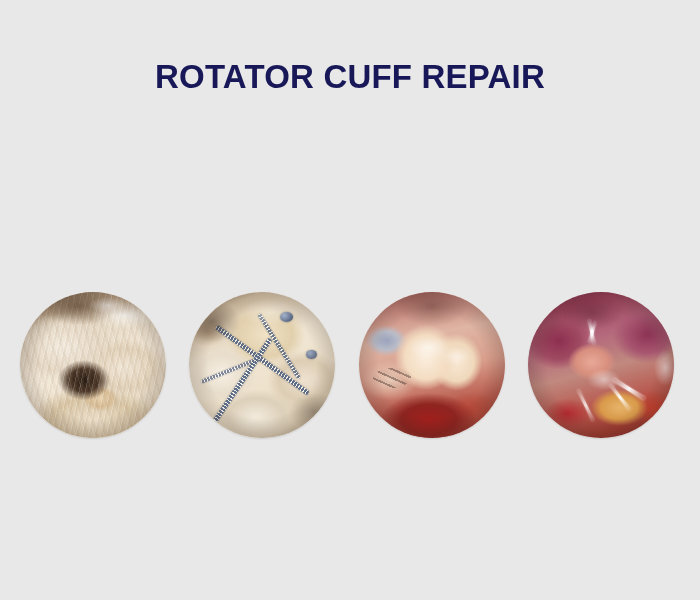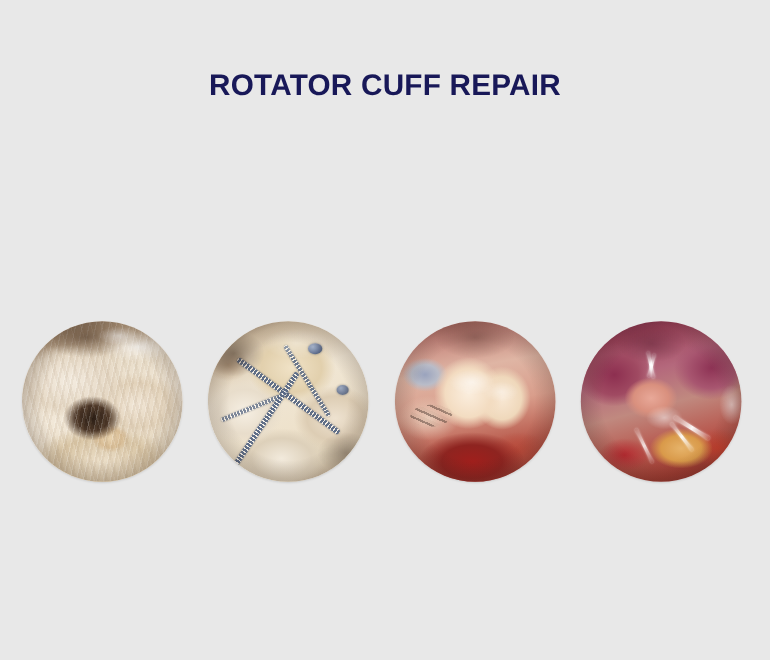--- a/index.html
+++ b/index.html
@@ -20,21 +20,21 @@
     width: 700px;
     height: 600px;
   }
   .slide-title {
     position: absolute;
     left: 0;
     top: 58px;
     width: 700px;
     text-align: center;
     font-family: "Liberation Sans", sans-serif;
-    font-size: 27px;
+    font-size: 33px;
     font-weight: bold;
     letter-spacing: 0.2px;
     color: #181858;
     line-height: 38px;
     white-space: nowrap;
   }
   .figure-row {
     position: absolute;
     left: 20px;
     top: 292px;

